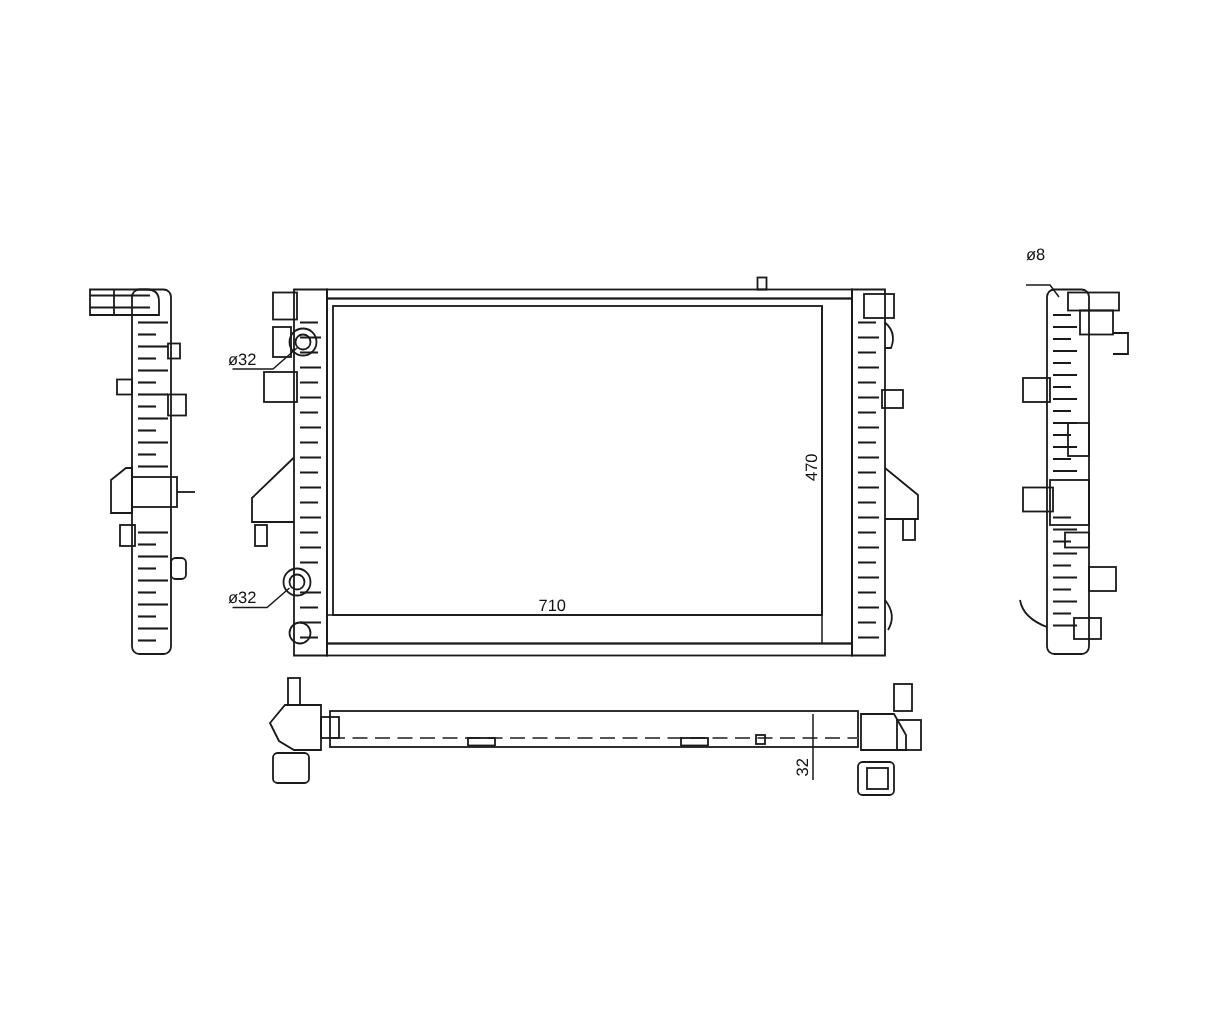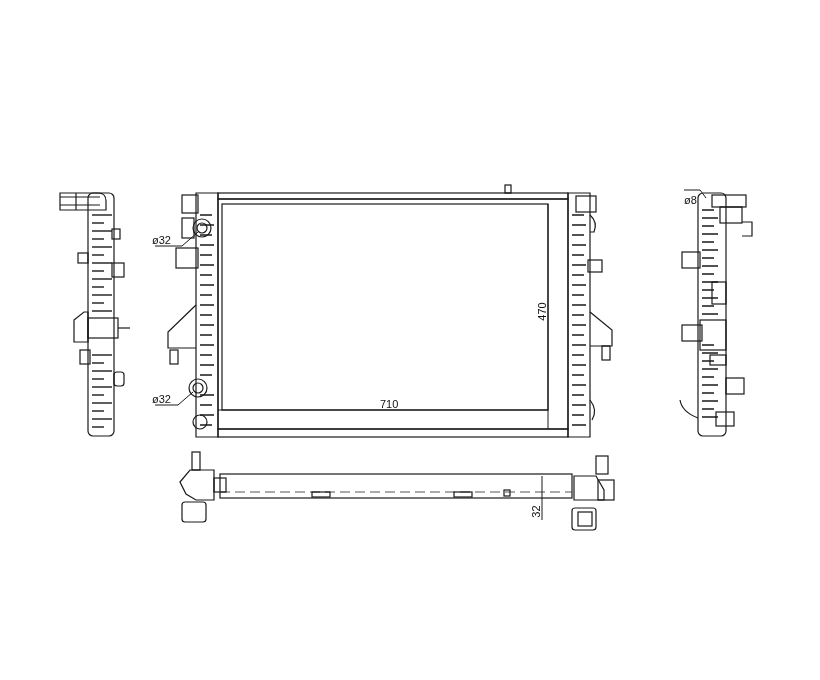--- a/index.html
+++ b/index.html
@@ -147,16 +147,16 @@
     <polyline points="155,405 178,405 193,392"></polyline>
 
     <polyline points="684,190 700,190 706,198"></polyline>
 
     <line x1="542" y1="476" x2="542" y2="520"></line>
   </g>
 </svg>
 
 <span class="dim-label" style="left:152px; top:235px;">ø32</span>
 <span class="dim-label" style="left:152px; top:394px;">ø32</span>
-<span class="dim-label" style="left:380px; top:399px;">710</span>
+<span class="dim-label" style="left:359px; top:399px;">710</span>
 <span class="dim-label vert" style="left:533px; top:306px;">470</span>
-<span class="dim-label" style="left:684px; top:195px;">ø8</span>
+<span class="dim-label" style="left:684px; top:165px;">ø8</span>
 <span class="dim-label vert" style="left:530px; top:506px;">32</span>
 
 </body></html>

